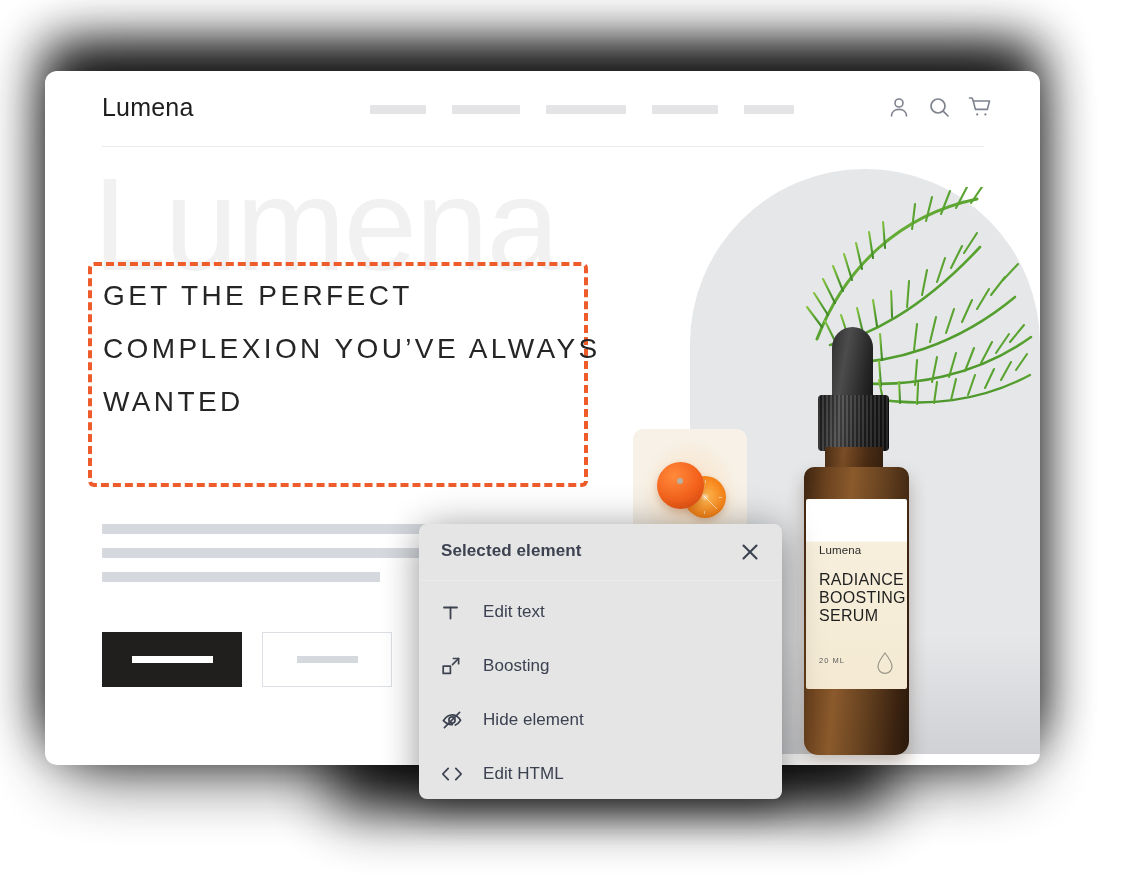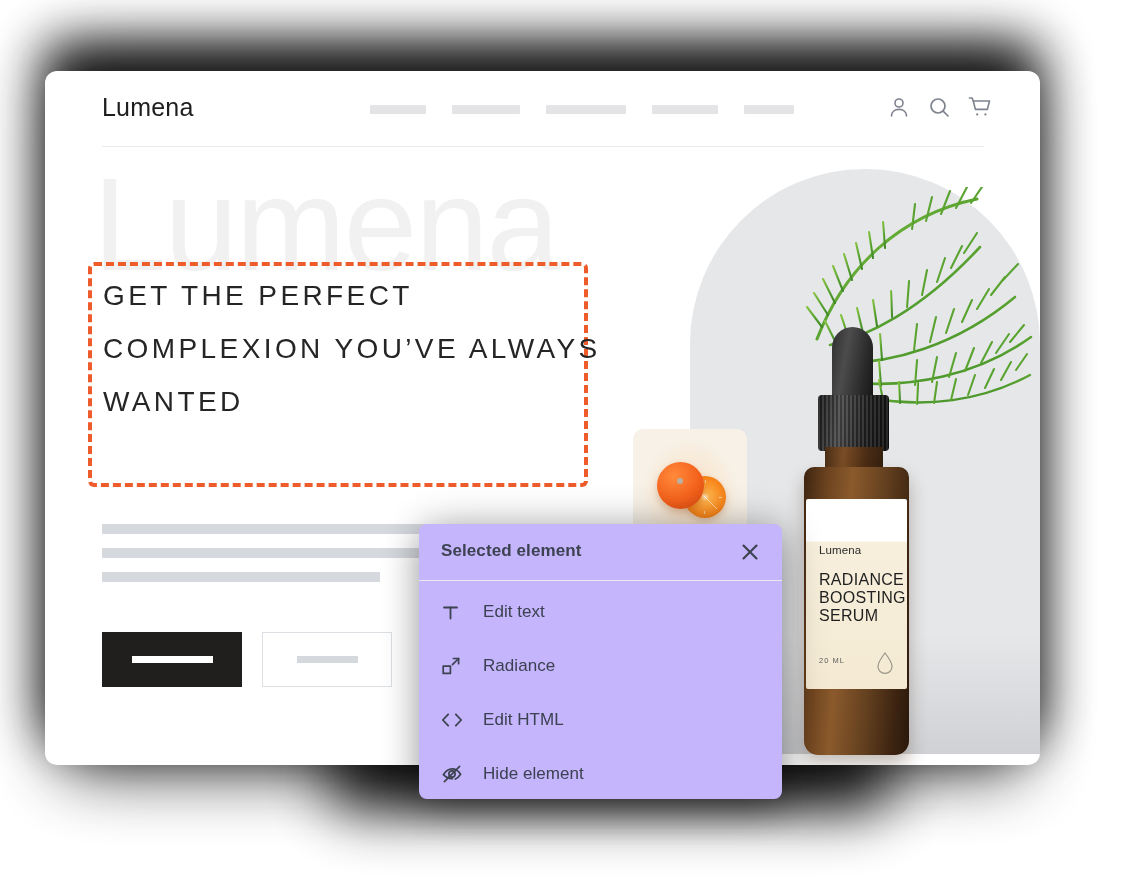--- a/index.html
+++ b/index.html
@@ -395,21 +395,21 @@
     background: #000;
     filter: blur(22px);
     opacity: .30;
   }
   .popup {
     position: absolute;
     left: 419px;
     top: 524px;
     width: 363px;
     height: 275px;
-    background: #c4b5fd;
+    background: #e5e5e5;
     border-radius: 8px;
     overflow: hidden;
     box-shadow: 0 10px 34px rgba(0,0,0,.20);
   }
   .popup-header {
     position: relative;
     height: 56px;
     border-bottom: 1px solid #e9eaec;
   }
   .popup-title {
@@ -661,41 +661,41 @@
       </div>
 
       <div class="menu-item">
         <span class="menu-icon">
           <svg width="20" height="20" viewBox="0 0 20 20" fill="none" stroke="#3c4250" stroke-width="1.7" stroke-linecap="round" stroke-linejoin="round">
             <rect x="2.2" y="10.2" width="7.2" height="7.2"></rect>
             <path d="M11.5 8.6 L 17.6 2.5"></path>
             <path d="M12.4 2.5 L 17.6 2.5 L 17.6 7.7"></path>
           </svg>
         </span>
-        <span class="menu-label">Radiance</span>
-      </div>
-
-      <div class="menu-item">
-        <span class="menu-icon">
-          <svg width="22" height="18" viewBox="0 0 22 18" fill="none" stroke="#3c4250" stroke-width="1.8" stroke-linecap="round" stroke-linejoin="round">
-            <path d="M7.2 3.4 L 1.8 9 L 7.2 14.6"></path>
-            <path d="M14.8 3.4 L 20.2 9 L 14.8 14.6"></path>
-          </svg>
-        </span>
-        <span class="menu-label">Edit HTML</span>
+        <span class="menu-label">Boosting</span>
       </div>
 
       <div class="menu-item">
         <span class="menu-icon">
           <svg width="22" height="20" viewBox="0 0 22 20" fill="none" stroke="#3c4250" stroke-width="1.7" stroke-linecap="round" stroke-linejoin="round">
             <path d="M2.4 10.6 C 5 6.6, 8.2 4.8, 11.2 4.8 C 14.2 4.8, 17.4 6.8, 19.6 10.2 C 18 12.6, 16.2 14.2, 14.4 15.1"></path>
             <path d="M11.4 14.6 C 8.6 14.9, 5.2 13.4, 2.6 10.6"></path>
             <circle cx="11" cy="10" r="3.1"></circle>
             <line x1="3.4" y1="17.6" x2="18.6" y2="2.4"></line>
           </svg>
         </span>
         <span class="menu-label">Hide element</span>
       </div>
 
+      <div class="menu-item">
+        <span class="menu-icon">
+          <svg width="22" height="18" viewBox="0 0 22 18" fill="none" stroke="#3c4250" stroke-width="1.8" stroke-linecap="round" stroke-linejoin="round">
+            <path d="M7.2 3.4 L 1.8 9 L 7.2 14.6"></path>
+            <path d="M14.8 3.4 L 20.2 9 L 14.8 14.6"></path>
+          </svg>
+        </span>
+        <span class="menu-label">Edit HTML</span>
+      </div>
+
     </div>
   </div>
 
 </div>
 
 </body></html>

